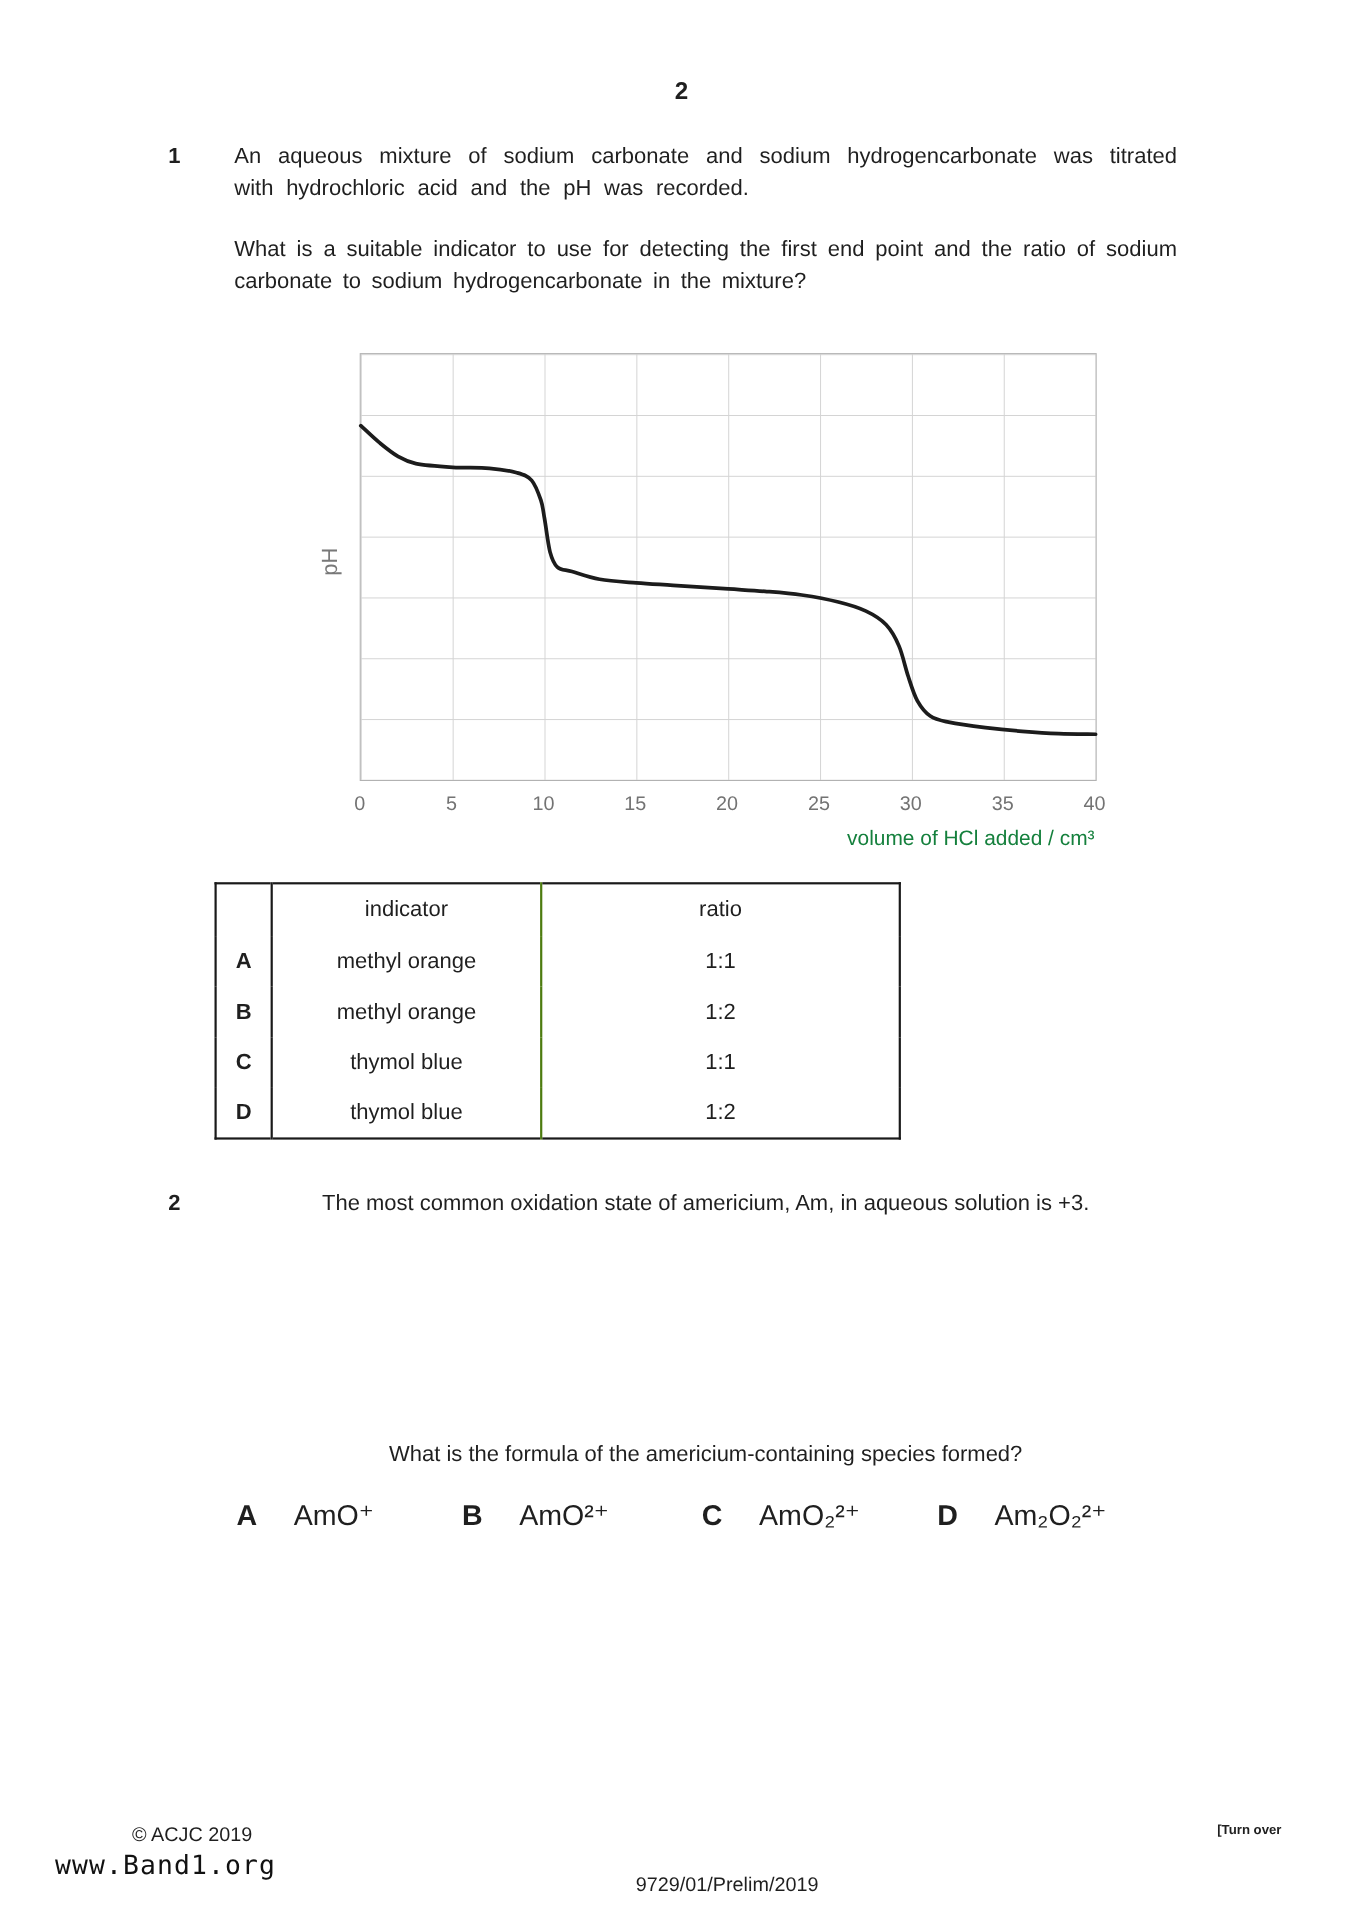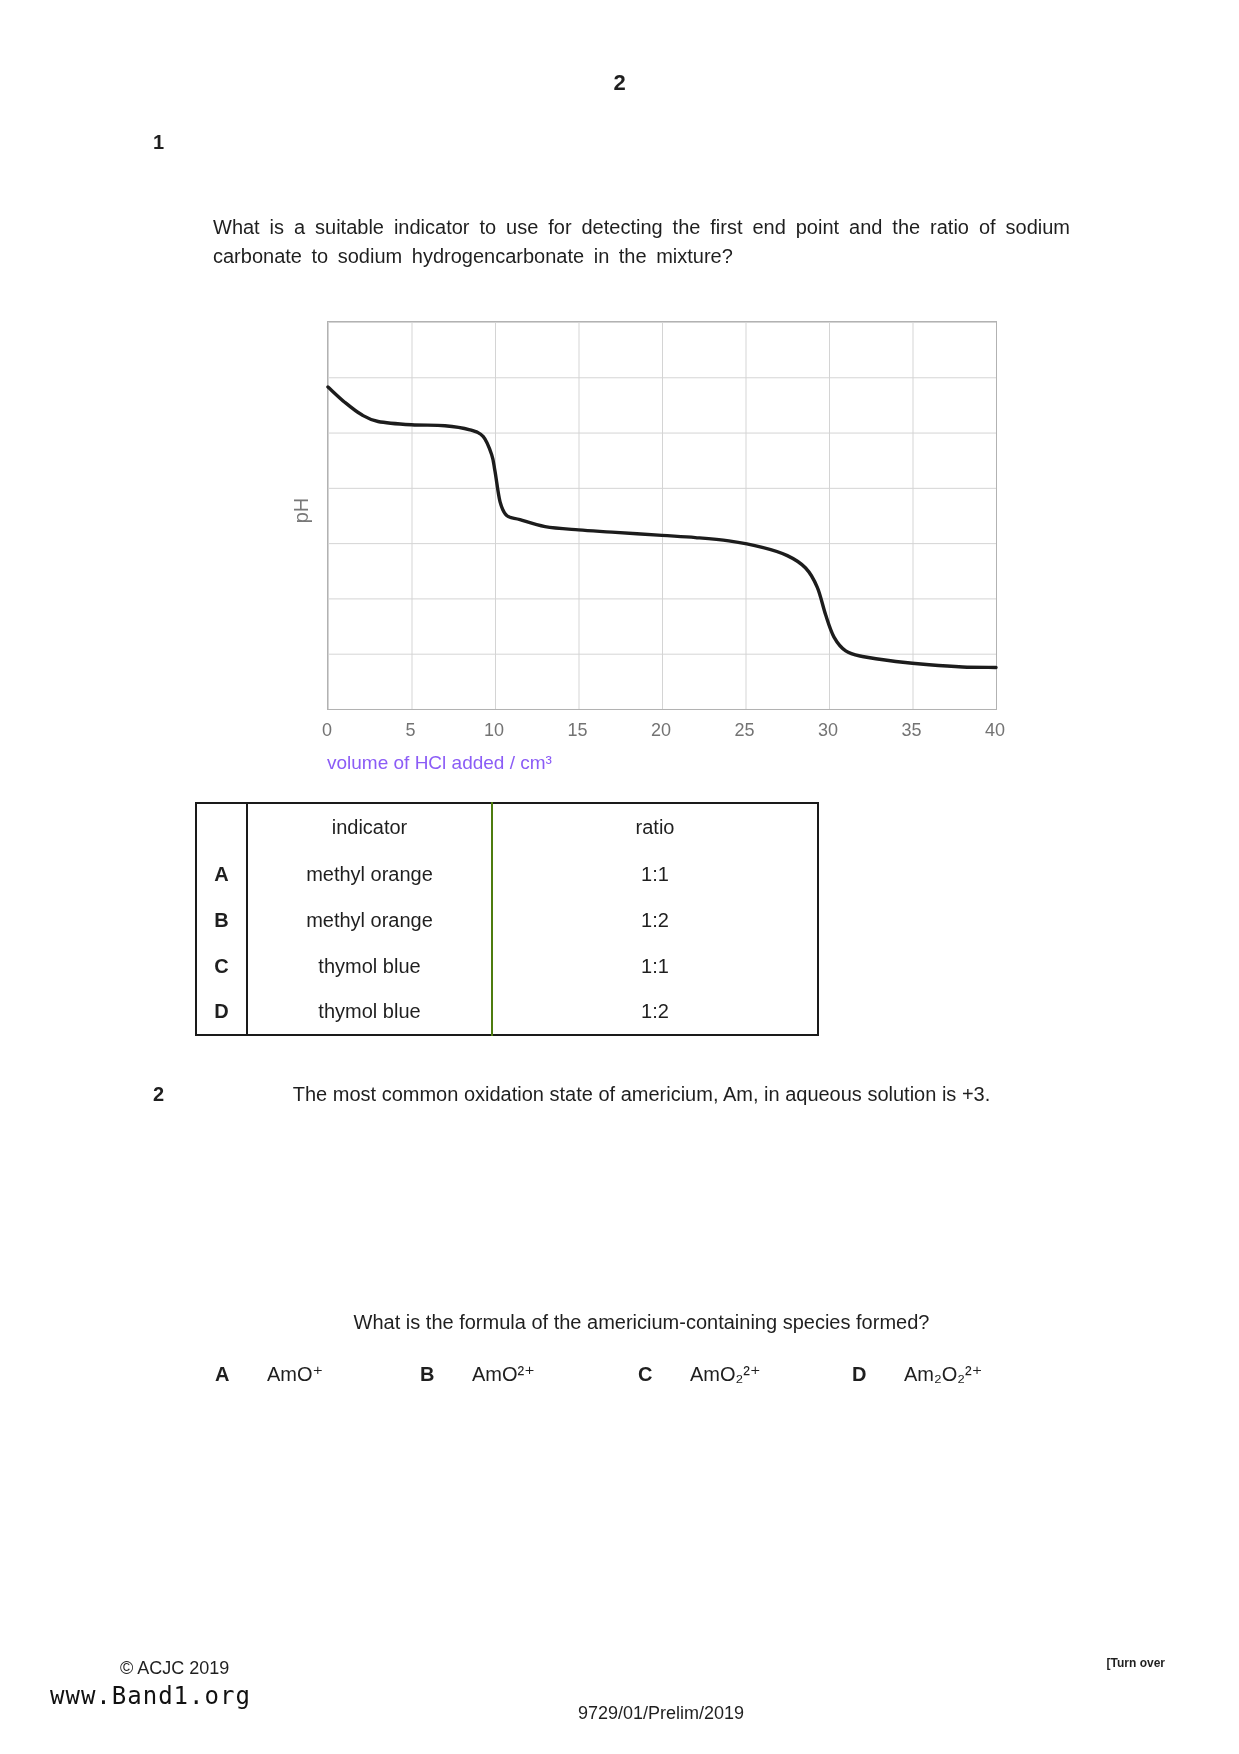--- a/index.html
+++ b/index.html
@@ -21,34 +21,34 @@
     background-image:
       linear-gradient(to right,#d4d4d4 1px,transparent 1px),
       linear-gradient(to bottom,#d4d4d4 1px,transparent 1px);
     background-size:83.5px 55.2857px;
   }
   .curve-svg{position:absolute;left:0;top:0;overflow:visible;}
   .ylab{position:absolute;left:-47px;top:178px;width:42px;text-align:center;color:#787878;
         font-size:20px;transform:rotate(-90deg);}
   .xticks{position:absolute;left:0;top:399px;width:668px;height:26px;}
   .xtick{position:absolute;top:0;width:50px;text-align:center;color:#737373;font-size:18px;}
-  .xtitle{position:absolute;left:0;top:431px;width:668px;text-align:left;color:#8b5cf6;font-size:19px;}
+  .xtitle{position:absolute;left:0;top:431px;width:668px;text-align:right;color:#15803d;font-size:19px;}
 
   
   .answer-table{left:195px;top:802px;}
   .answer-table table{border-collapse:collapse;table-layout:fixed;width:622px;border:2px solid #1a1a1a;}
   .answer-table td{font-size:20px;text-align:center;vertical-align:middle;padding:0;}
   .answer-table tr{height:46px;}
   .answer-table tr.head{height:48px;}
   .answer-table td.c1{border-right:2px solid #1a1a1a;font-weight:bold;}
   .answer-table td.c2{border-right:2px solid #4d7c0f;}
 
   
   .options{left:213px;top:1362px;width:900px;height:30px;}
-  .opt{position:absolute;top:0;font-size:20px;white-space:nowrap;}
+  .opt{position:absolute;top:0;font-size:26px;white-space:nowrap;}
   .opt-label{font-weight:bold;display:inline-block;width:52px;}
   .opt-a{left:2px;}  .opt-b{left:207px;}  .opt-c{left:425px;}  .opt-d{left:639px;}
 
   
   .copyright{left:120px;top:1658px;font-size:18px;}
   .paper-code{left:661px;top:1659px;transform:translateX(-50%);font-size:18px;white-space:nowrap;margin-top:44px;}
   .turn-over{right:74px;top:1656px;font-weight:bold;font-size:12px;}
   .watermark{left:50px;top:1682px;font-family:"DejaVu Sans Mono","Liberation Mono",monospace;
              font-size:24px;letter-spacing:1px;color:#111;}
 
@@ -58,20 +58,21 @@
   .ws9{word-spacing:9px;}
 </style>
 </head>
 <body>
 
 <div class="page">
 
   <div class="abs page-num">2</div>
 
   <div class="abs qnum" style="left:153px;top:128px;">1</div>
+  <div class="abs body-text ws6" style="left:213px;top:128px;width:857px;">An aqueous mixture of sodium carbonate and sodium hydrogencarbonate was titrated with hydrochloric acid and the pH was recorded.</div>
   <div class="abs body-text ws4" style="left:213px;top:213px;width:857px;">What is a suitable indicator to use for detecting the first end point and the ratio of sodium carbonate to sodium hydrogencarbonate in the mixture?</div>
 
   <div class="abs chart">
     <div class="plot">
       <svg class="curve-svg" width="668" height="387" viewBox="0 0 668 387">
         <path fill="none" stroke="#1c1c1c" stroke-width="3.4" stroke-linecap="round" stroke-linejoin="round" d="M0.0,65.0C2.8,67.5 11.1,75.6 16.7,80.2C22.3,84.8 27.8,89.4 33.4,92.6C39.0,95.8 41.8,97.8 50.1,99.5C58.5,101.2 72.4,102.1 83.5,102.8C94.6,103.5 107.2,102.8 116.9,103.7C126.6,104.5 135.5,106.0 141.9,107.8C148.4,109.7 151.7,110.6 155.3,114.7C158.9,118.9 161.7,126.9 163.7,132.7C165.6,138.4 165.6,141.4 167.0,149.3C168.4,157.1 170.1,172.3 172.0,179.7C174.0,187.1 175.3,190.5 178.7,193.5C182.0,196.5 185.6,195.8 192.0,197.6C198.5,199.5 207.4,202.9 217.1,204.6C226.8,206.3 239.4,207.0 250.5,207.9C261.6,208.8 270.0,209.2 283.9,210.1C297.8,211.0 320.1,212.5 334.0,213.4C347.9,214.3 356.3,214.7 367.4,215.6C378.5,216.5 389.7,217.3 400.8,218.9C411.9,220.5 424.5,222.8 434.2,225.3C443.9,227.7 452.0,230.1 459.3,233.6C466.5,237.0 472.6,240.7 477.6,246.0C482.6,251.3 486.0,257.5 489.3,265.4C492.6,273.2 494.9,284.7 497.7,293.0C500.4,301.3 502.7,309.1 506.0,315.1C509.4,321.1 513.0,325.7 517.7,328.9C522.4,332.2 526.0,332.7 534.4,334.5C542.8,336.2 556.7,338.1 567.8,339.5C578.9,340.8 590.1,341.9 601.2,342.8C612.3,343.7 623.5,344.5 634.6,345.0C645.7,345.4 662.4,345.4 668.0,345.5"></path>
       </svg>
     </div>
     <div class="ylab">pH</div>
     <div class="xticks">

